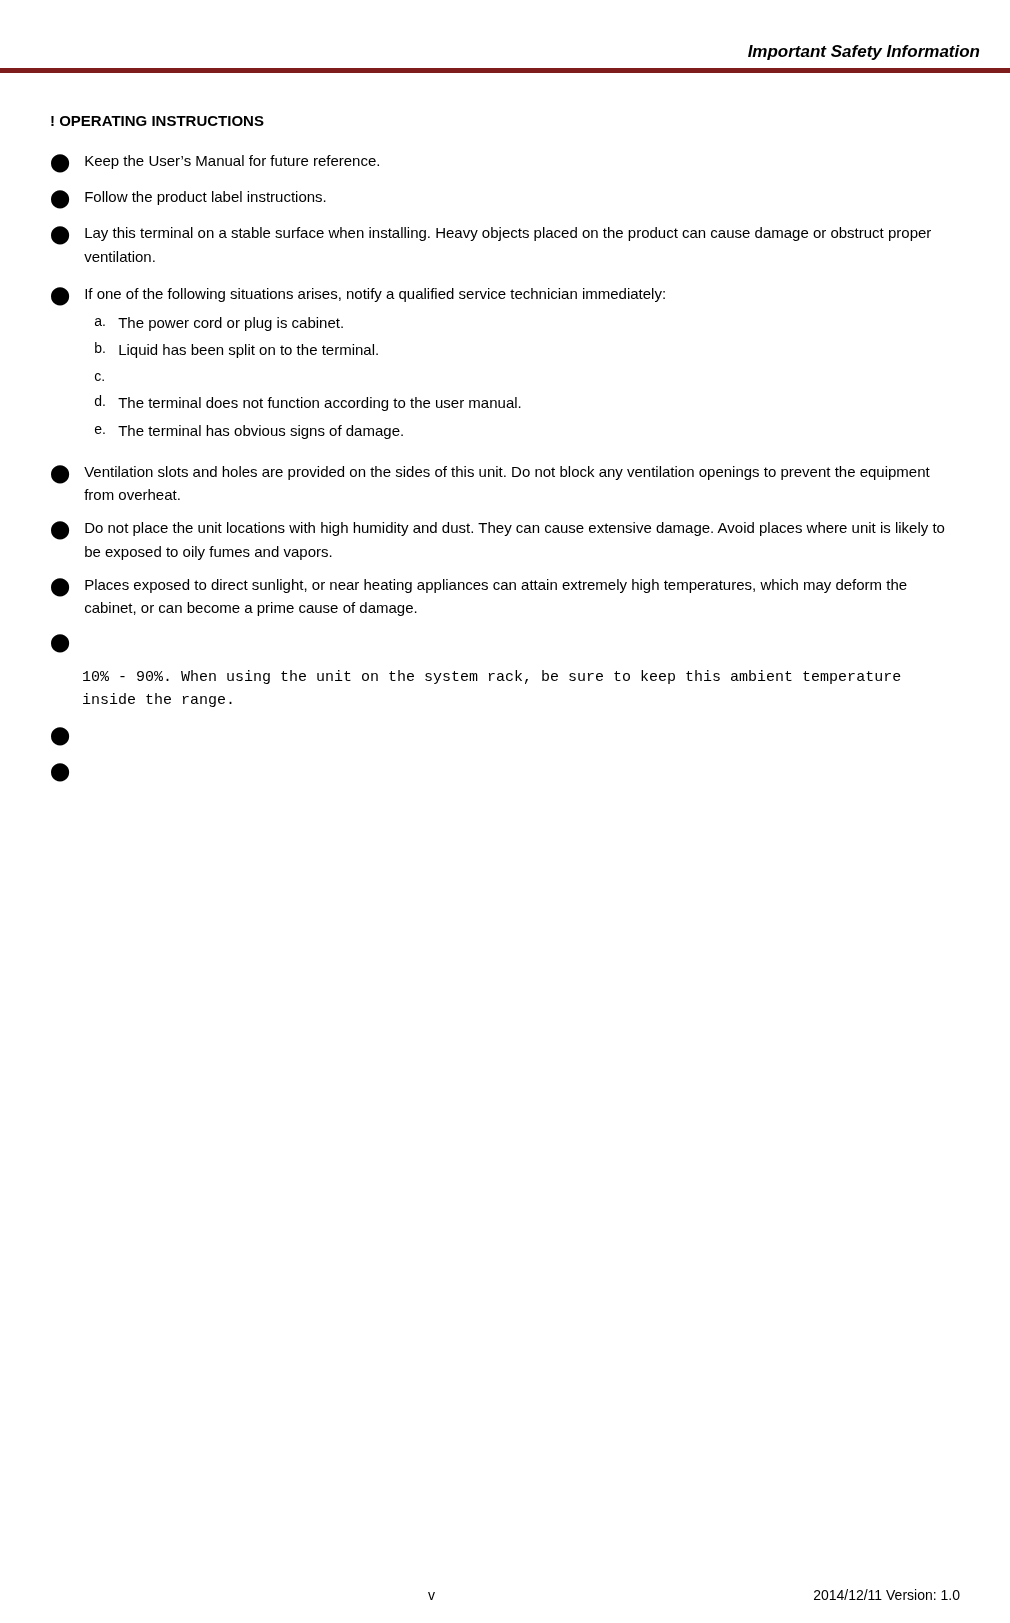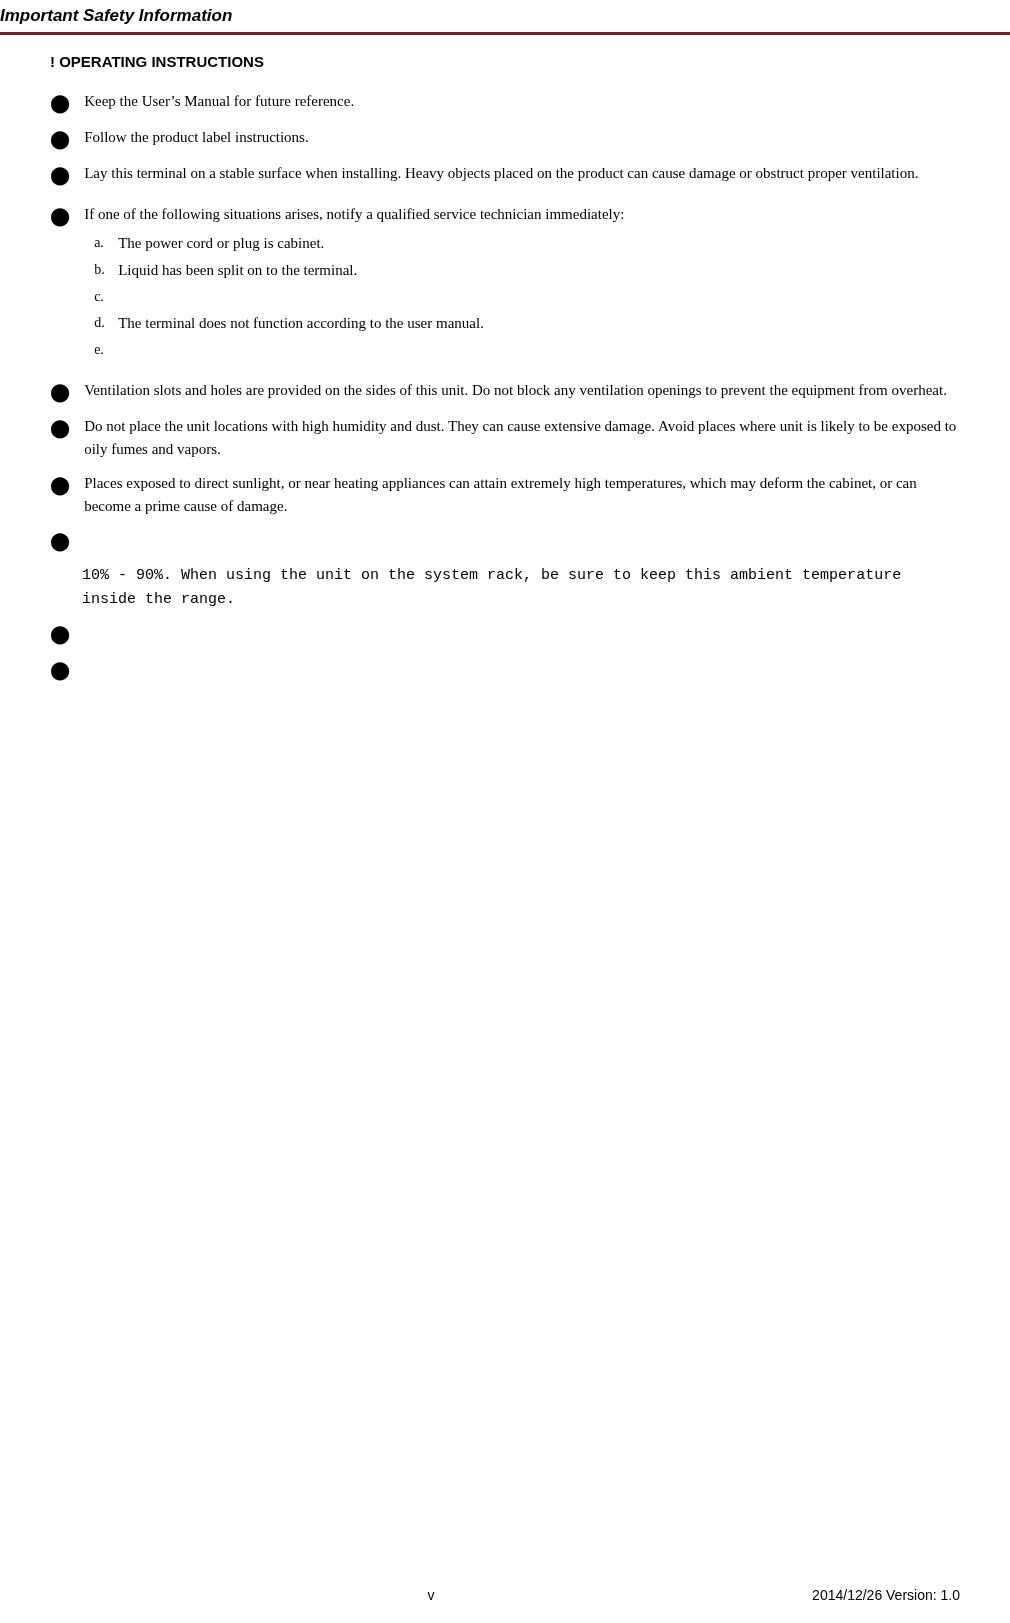--- a/index.html
+++ b/index.html
@@ -12,34 +12,36 @@
       width: 1010px;
       min-height: 1623px;
       background: #ffffff;
       font-family: Arial, sans-serif;
       font-size: 15px;
       color: #000000;
       position: relative;
     }
 
     .header {
+      text-align: right;
       padding: 6px 30px 6px 0;
-      border-bottom: 3px solid #7f1d1d;
+      border-bottom: 5px solid #7f1d1d;
       margin-bottom: 0;
+      margin-top: 36px;
     }
 
     .header-title {
       font-size: 17px;
       font-weight: bold;
       font-style: italic;
       color: #000000;
     }
 
     .page-content {
-      padding: 18px 50px 60px 50px;
+      padding: 39px 50px 60px 50px;
     }
 
     .section-heading {
       font-size: 15px;
       font-weight: bold;
       margin-bottom: 20px;
     }
 
     .bullet-list {
       list-style: none;
@@ -61,21 +63,20 @@
     .bullet-dot {
       font-size: 18px;
       margin-right: 14px;
       margin-top: 1px;
       flex-shrink: 0;
       line-height: 1.4;
     }
 
     .bullet-text {
       flex: 1;
-      font-family: Liberation Serif, serif;
     }
 
     .sub-list {
       list-style: none;
       margin-top: 6px;
       margin-left: 10px;
     }
 
     .sub-list li {
       display: flex;
@@ -153,20 +154,21 @@
           </li>
           <li>
             <span class="sub-label">c.</span>
           </li>
           <li>
             <span class="sub-label">d.</span>
             <span>The terminal does not function according to the user manual.</span>
           </li>
           <li>
             <span class="sub-label">e.</span>
+            <span>The terminal has obvious signs of damage.</span>
           </li>
         </ul>
       </span>
     </li>
 
     <li class="spaced">
       <span class="bullet-dot">⬤</span>
       <span class="bullet-text">Ventilation slots and holes are provided on the sides of this unit. Do not block any ventilation openings to prevent the equipment from overheat.</span>
     </li>
 
@@ -198,14 +200,14 @@
       <span class="bullet-dot">⬤</span>
     </li>
 
   </ul>
 
 </div>
 
 <div class="footer">
   <span></span>
   <span>v</span>
-  <span>2014/12/26  Version:  1.0</span>
+  <span>2014/12/11  Version:  1.0</span>
 </div>
 
 </body></html>

